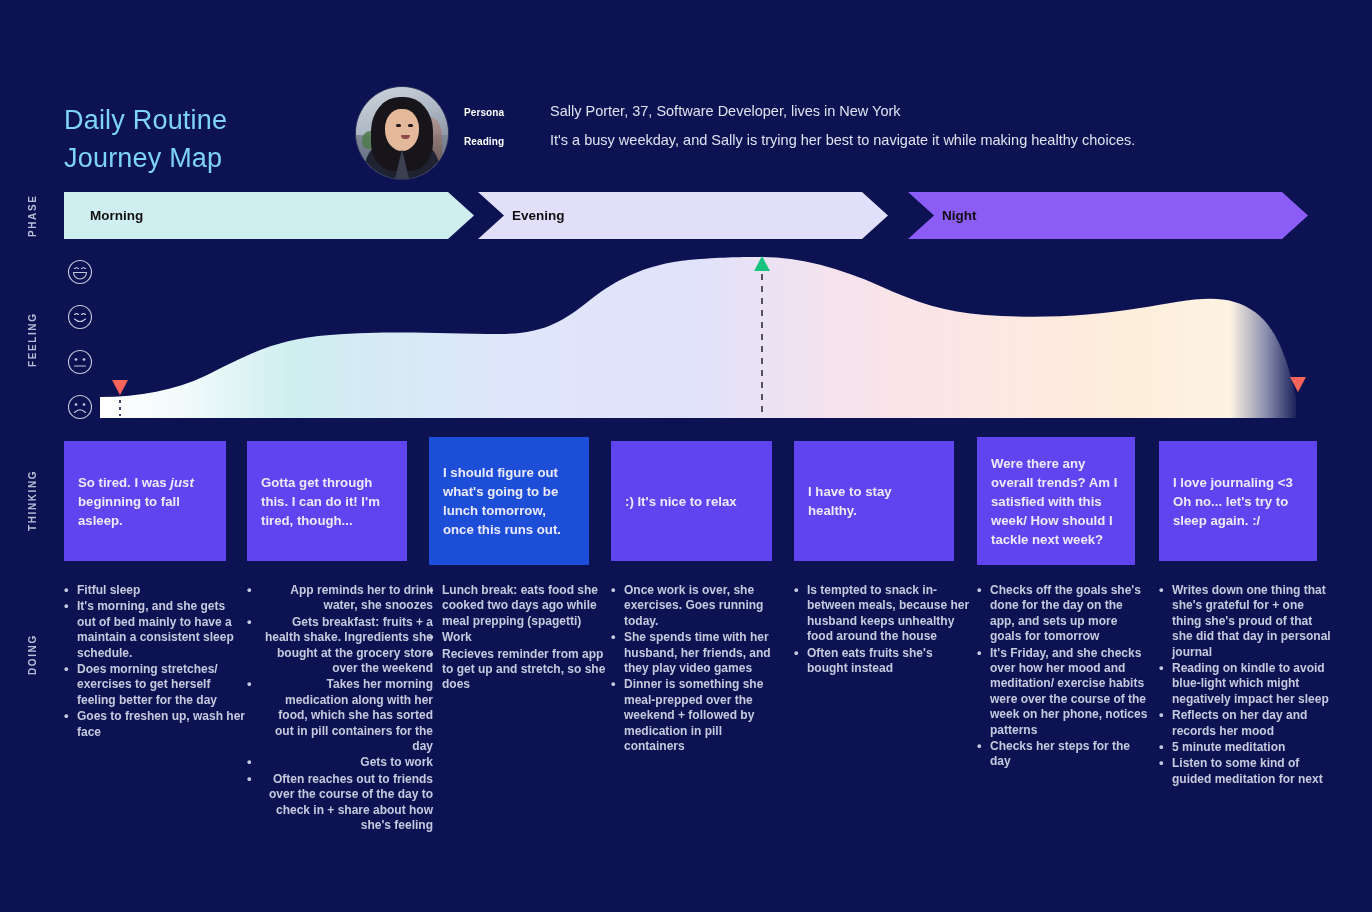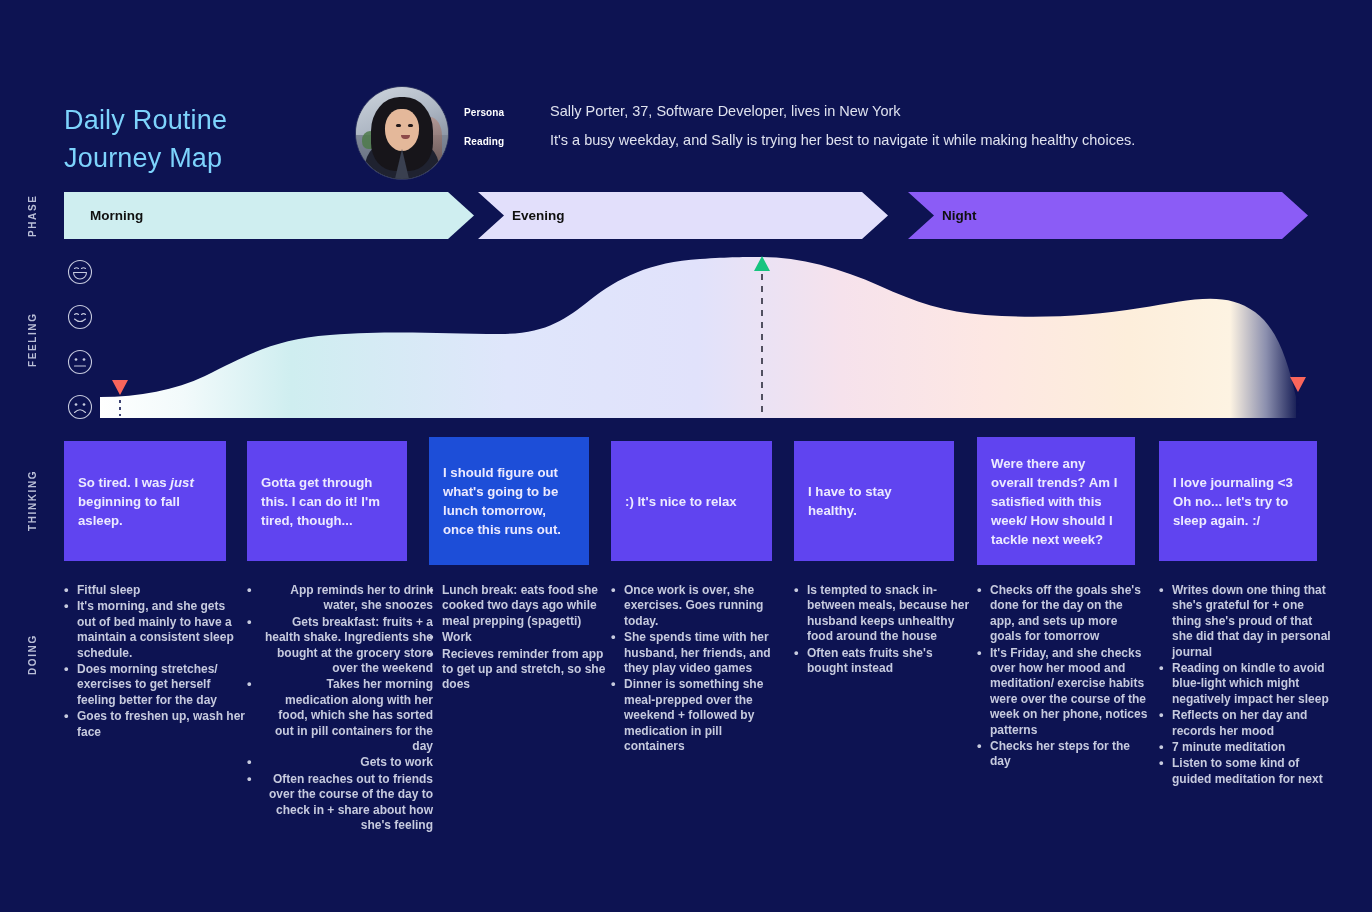--- a/index.html
+++ b/index.html
@@ -296,19 +296,19 @@
           <li>Checks off the goals she's done for the day on the app, and sets up more goals for tomorrow</li>
           <li>It's Friday, and she checks over how her mood and meditation/ exercise habits were over the course of the week on her phone, notices patterns</li>
           <li>Checks her steps for the day</li>
         </ul>
       </div>
       <div class="doing" style="left: 1159px; width: 175px;">
         <ul>
           <li>Writes down one thing that she's grateful for + one thing  she's proud of that she did that day in personal journal</li>
           <li>Reading on kindle to avoid blue-light which might negatively impact her sleep</li>
           <li>Reflects on her day and records her mood</li>
-          <li>7 minute meditation</li>
+          <li>5 minute meditation</li>
           <li>Listen to some kind of guided meditation for next</li>
         </ul>
       </div>
     </div>
 
 </div>
 
 </body></html>

